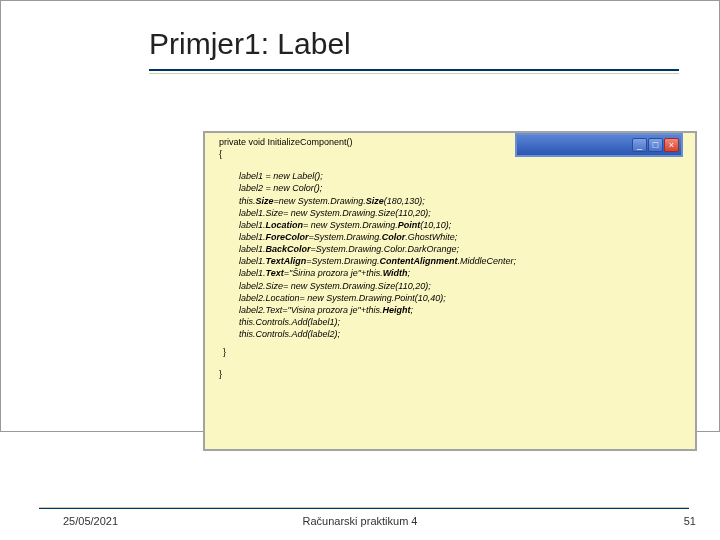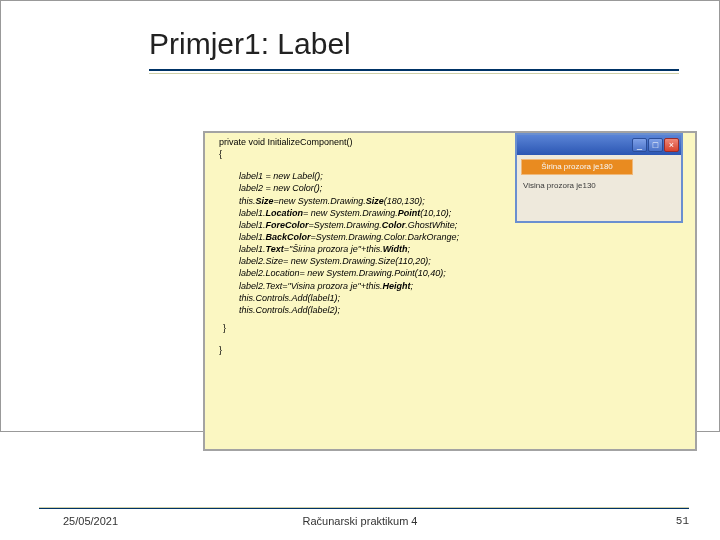--- a/index.html
+++ b/index.html
@@ -117,43 +117,45 @@
   }
   .fdate {
     position: absolute; left: 38px; top: 514px;
     font-size: 11px; color: #333; margin-left: 24px;
   }
   .fcenter {
     position: absolute; left: 0; right: 0; top: 514px;
     text-align: center; font-size: 11px; color: #333;
   }
   .fpage {
-    position: absolute; right: 30px; top: 514px;
-    font-size: 11px; color: #333; font-family: Liberation Mono, monospace;
+    position: absolute; right: 23px; top: 514px;
+    font-size: 11px; color: #333;
   }
 </style>
 </head>
 <body>
 
 <div class="slide">
   <div class="title">Primjer1: Label</div>
   <div class="underline"></div>
 
   <div class="codebox">
     <div class="blk0">
       <p>private void InitializeComponent()</p>
       <p>{</p>
     </div>
     <div class="blk1">
       <p>label1 = new Label();</p>
       <p>label2 = new Color();</p>
       <p><span>this.</span><b>Size</b><span>=new System.Drawing.</span><b>Size</b><span>(180,130);</span></p>
+      <p>label1.Size= new System.Drawing.Size(110,20);</p>
       <p><span>label1.</span><b>Location</b><span>= new System.Drawing.</span><b>Point</b><span>(10,10);</span></p>
       <p><span>label1.</span><b>ForeColor</b><span>=System.Drawing.</span><b>Color</b><span>.GhostWhite;</span></p>
       <p><span>label1.</span><b>BackColor</b><span>=System.Drawing.Color.DarkOrange;</span></p>
+      <p><span>label1.</span><b>TextAlign</b><span>=System.Drawing.</span><b>ContentAlignment</b><span>.MiddleCenter;</span></p>
       <p><span>label1.</span><b>Text</b><span>="Širina prozora je"+this.</span><b>Width</b><span>;</span></p>
       <p>label2.Size= new System.Drawing.Size(110,20);</p>
       <p>label2.Location= new System.Drawing.Point(10,40);</p>
       <p><span>label2.Text="Visina prozora je"+this.</span><b>Height</b><span>;</span></p>
       <p>this.Controls.Add(label1);</p>
       <p>this.Controls.Add(label2);</p>
     </div>
     <div class="blk1b">
       <p style="margin-left:4px; margin-top:6px;">}</p>
     </div>
@@ -164,24 +166,20 @@
     <div class="winwrap">
       <div class="winframe">
         <div class="titlebar">
           <span class="tcap"></span>
           <div class="btns">
             <div class="b">_</div>
             <div class="b">□</div>
             <div class="b bx">×</div>
           </div>
         </div>
-        <div class="winclient">
-          <div class="lbl1">Širina prozora je180</div>
-          <div class="lbl2">Visina prozora je130</div>
-        </div>
       </div>
     </div>
   </div>
 
   <div class="footer"></div>
   <div class="fdate">25/05/2021</div>
   <div class="fcenter">Računarski praktikum 4</div>
   <div class="fpage">51</div>
 </div>
 

